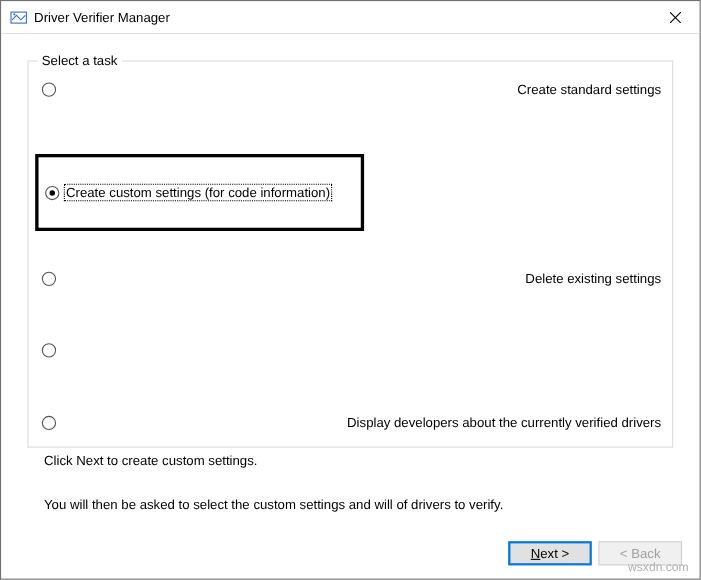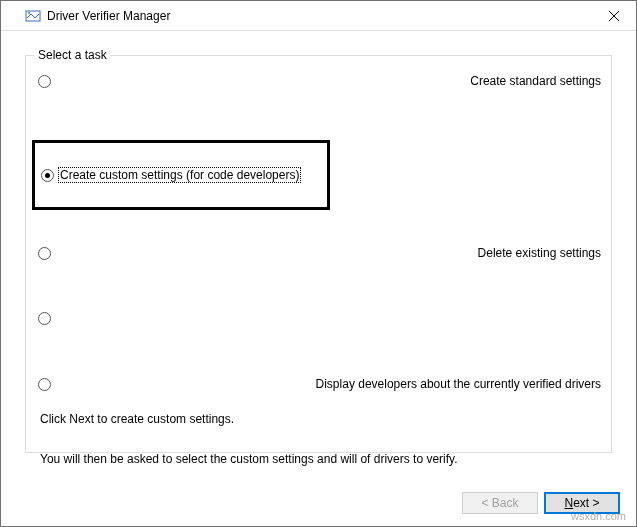--- a/index.html
+++ b/index.html
@@ -1,23 +1,23 @@
 <!DOCTYPE html>
 <html><head>
   <meta charset="utf-8">
   <style>
     * { box-sizing: border-box; margin: 0; padding: 0; }
     body { font-family: "Segoe UI", Tahoma, sans-serif; font-size: 12px; background: #fff; color: #000; }
     .window { width: 637px; height: 527px; border: 1px solid #707070; position: relative; background: #fff; }
-    .titlebar { height: 30px; display: flex; align-items: center; border-bottom: 1px solid #e0e0e0; padding-left: 16px; }
+    .titlebar { height: 30px; display: flex; align-items: center; border-bottom: 1px solid #e0e0e0; }
     .titlebar-icon { width: 16px; height: 16px; margin-left: 8px; margin-right: 6px; }
     .titlebar-title { flex: 1; font-size: 12px; }
     .close-btn { width: 45px; height: 29px; display: flex; align-items: center; justify-content: center; cursor: pointer; }
     .content { padding: 24px 24px 0 24px; }
-    .groupbox { border: 1px solid #dcdcdc; padding: 18px 10px 10px 10px; position: relative; height: 398px; }
+    .groupbox { border: 1px solid #dcdcdc; padding: 18px 10px 10px 10px; position: relative; height: 352px; }
     .group-legend { position: absolute; top: -8px; left: 8px; background: #fff; padding: 0 4px; font-size: 12px; }
     .radio-row { display: flex; align-items: center; margin-bottom: 52px; margin-left: 2px; justify-content: space-between; }
     .radio-row.last { margin-bottom: 18px; }
     .radio-circle { width: 13px; height: 13px; border: 1px solid #555; border-radius: 50%; margin-right: 4px; display: inline-flex; align-items: center; justify-content: center; cursor: pointer; flex-shrink: 0; }
     .radio-dot { width: 5px; height: 5px; background: #000; border-radius: 50%; display: none; }
     .radio-row.selected .radio-dot { display: block; }
     .radio-label { cursor: pointer; }
     .radio-row.selected .radio-label { border: 1px dotted #000; padding: 0 1px; }
     .highlight-box { border: 3px solid #000; padding: 24px 26px 24px 6px; display: inline-block; margin-bottom: 36px; margin-left: -4px; }
     .highlight-box .radio-row { margin: 0; }
@@ -57,21 +57,21 @@
       <div class="radio-row">
         <span class="radio-circle"></span>
         <span class="radio-label">Create standard settings</span>
       </div>
 
       <div class="highlight-box">
         <div class="radio-row selected">
           <span class="radio-circle">
               <span class="radio-dot"></span>
             </span>
-          <span class="radio-label">Create custom settings (for code developers)</span>
+          <span class="radio-label">Create custom settings (for code information)</span>
         </div>
       </div>
 
       <div class="radio-row">
         <span class="radio-circle"></span>
         <span class="radio-label">Delete existing settings</span>
       </div>
 
       <div class="radio-row">
         <span class="radio-circle"></span>
@@ -81,20 +81,20 @@
         <span class="radio-circle"></span>
         <span class="radio-label">Display developers about the currently verified drivers</span>
       </div>
 
       <div class="info-text">Click Next to create custom settings.</div>
       <div class="info-text">You will then be asked to select the custom settings and will of drivers to verify.</div>
     </div>
   </div>
 
   <div class="button-row">
-    <button class="btn disabled">&lt; Back</button>
     <button class="btn default">
         <span><span class="underline-char">N</span>ext &gt;</span>
       </button>
+    <button class="btn disabled">&lt; Back</button>
   </div>
 
   <div class="watermark">wsxdn.com</div>
 </div>
 
 </body></html>

